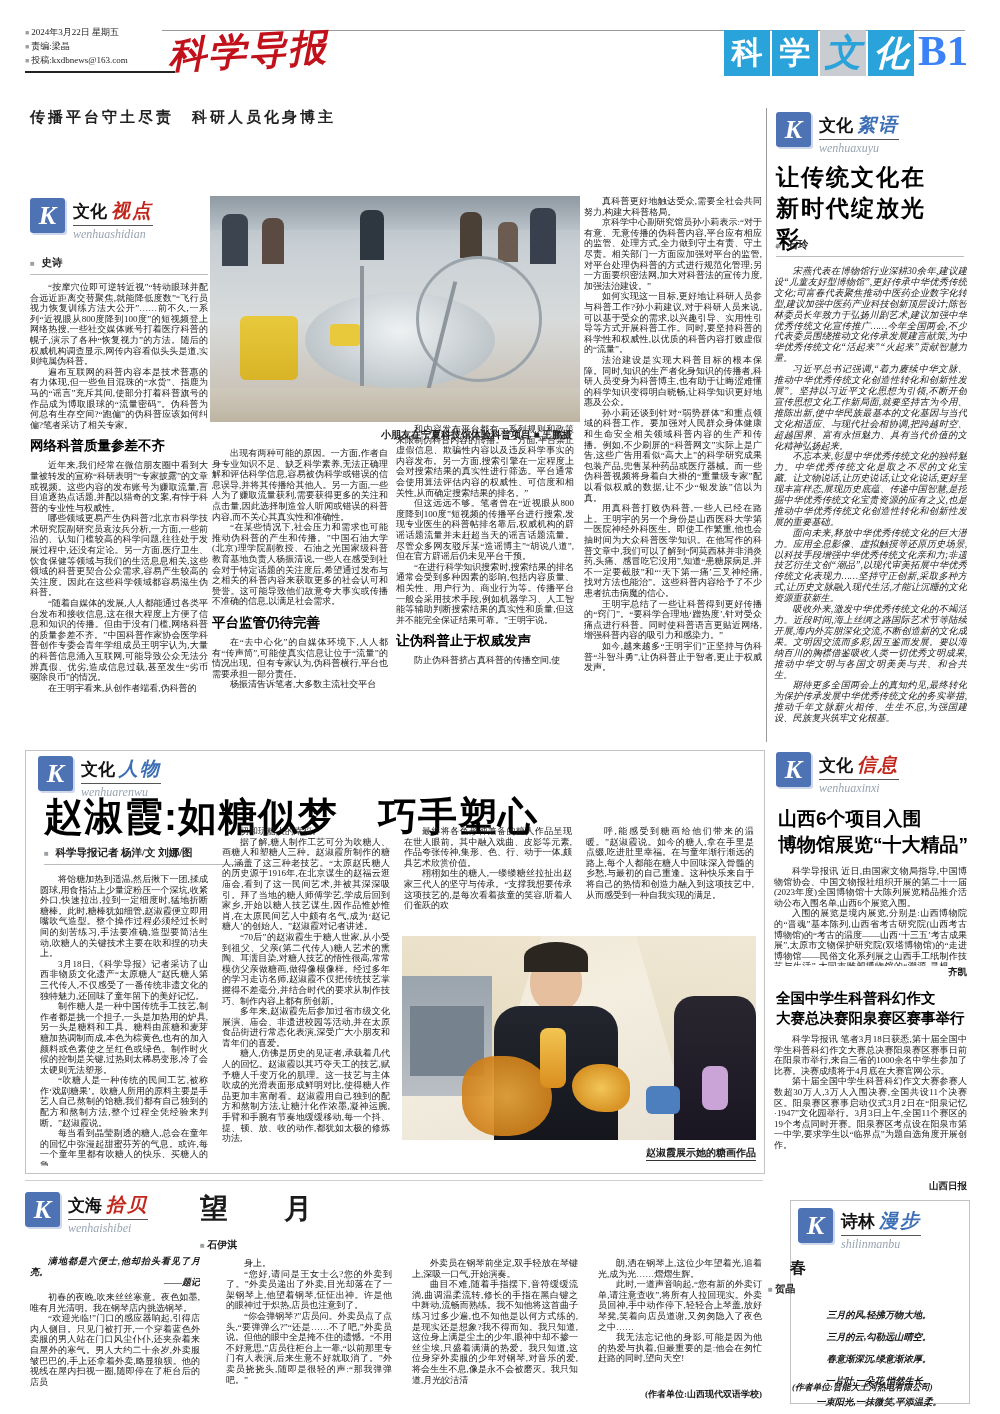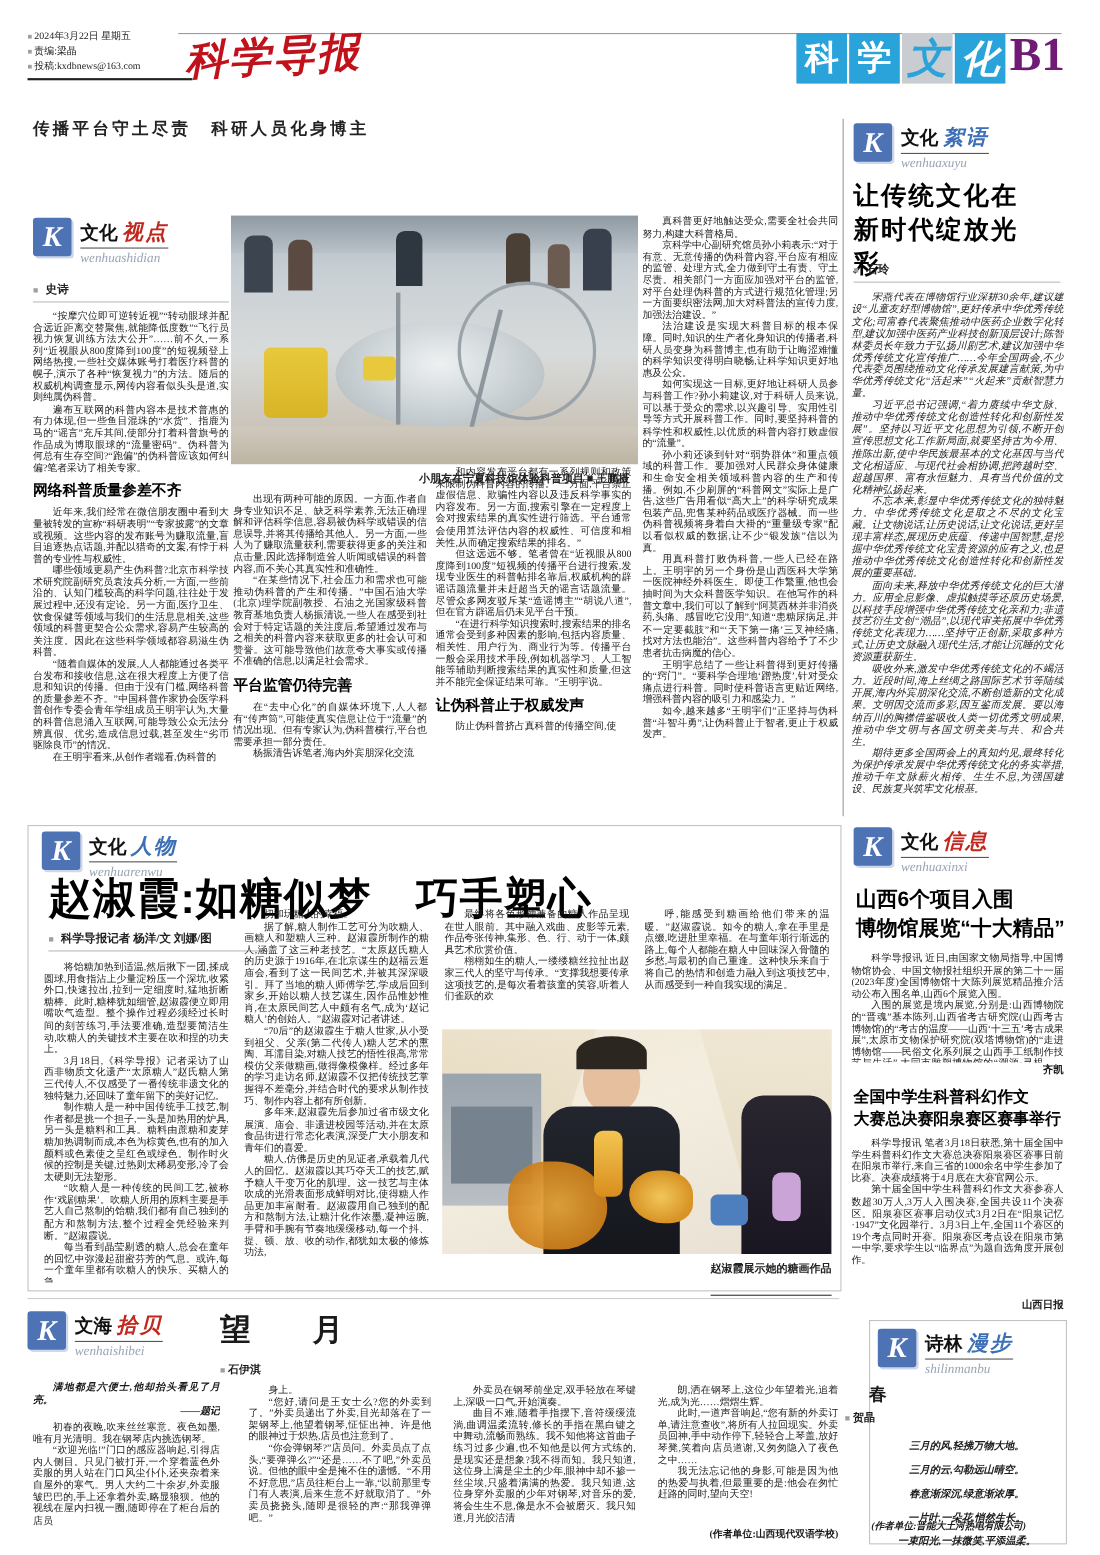--- a/index.html
+++ b/index.html
@@ -12,21 +12,21 @@
   .logo{font-size:38px;font-weight:bold;font-style:italic;color:#c1121c;
         font-family:"Liberation Serif",serif;transform:rotate(-3deg);letter-spacing:2px;}
   .rule{background:#9b9b9b;}
   .tile{width:46px;height:46px;display:flex;align-items:center;justify-content:center;
         background:#29a3da;color:#fff;font-family:"Liberation Sans",sans-serif;
         font-weight:900;font-size:31px;}
   .tile.script{background:#c9cdd1;color:#29a3da;font-family:"Liberation Serif",serif;
         font-style:italic;font-size:37px;font-weight:bold;}
   .tile.whitescript{background:#29a3da;color:#fff;font-family:"Liberation Serif",serif;
         font-style:italic;font-size:35px;font-weight:bold;}
-  .pageno{font-size:43px;font-weight:bold;font-family:"Liberation Serif",serif;color:#701a75;}
+  .pageno{font-size:43px;font-weight:bold;font-family:"Liberation Serif",serif;color:#3b82f6;}
   
   .badge{display:flex;align-items:flex-start;}
   .badge-k{width:35px;height:35px;background:#4e73b5;color:#fff;display:flex;align-items:center;
         justify-content:center;font-family:"Liberation Serif",serif;font-style:italic;
         font-weight:bold;font-size:26px;border-radius:3px;margin-right:8px;box-shadow:2px 2px 0 #cfd8ea;}
   .badge-body{display:flex;flex-direction:column;}
   .badge-title{display:flex;align-items:baseline;border-bottom:1.5px solid #555;padding-bottom:1px;}
   .badge-name{font-family:"Liberation Sans",sans-serif;font-weight:900;font-size:17px;color:#111;}
   .badge-accent{font-family:"Liberation Serif",serif;font-style:italic;font-weight:bold;
         font-size:19px;margin-left:4px;letter-spacing:2px;}
@@ -38,21 +38,21 @@
   .headline1{font-family:"Liberation Sans",sans-serif;font-size:44px;font-weight:900;
         letter-spacing:1px;color:#000;}
   .byline{font-size:10.5px;font-weight:bold;color:#222;border-bottom:1px solid #bbb;padding-bottom:4px;}
   .byline .sq{color:#9aa0a6;font-size:8px;margin-right:4px;}
   .col{overflow:hidden;text-align:justify;}
   .col p{margin:0;text-indent:2em;font-size:9px;line-height:10.6px;}
   .subhead{font-family:"Liberation Sans",sans-serif;font-weight:900;font-size:13.5px;
         color:#000;margin:7px 0 5px 0;text-indent:0;}
   .italic-col p{font-style:italic;line-height:10.9px;font-size:9.3px;}
   .caption{font-size:10px;font-weight:bold;text-align:right;color:#222;}
-  .caption-underline{border-bottom:1px solid #333;padding-bottom:18px;}
+  .caption-underline{border-bottom:1px solid #333;padding-bottom:2px;}
   .sign{text-align:right;text-indent:0 !important;font-weight:bold;}
   .headline2{font-family:"Liberation Sans",sans-serif;font-size:39px;font-weight:900;color:#000;letter-spacing:1px;}
   .box{border:1px solid #c3c3c3;}
   .title-rail{font-family:"Liberation Sans",sans-serif;font-weight:900;color:#000;}
   .center{text-align:left;}
   .poem p{text-indent:0;text-align:center;font-style:italic;font-weight:bold;font-size:9.3px;line-height:12.5px;}
   .epigraph p{font-style:italic;font-weight:bold;}
   
   .photo1{background:linear-gradient(180deg,#aeb6bd 0%,#c8cfd4 22%,#d8dbdb 55%,#cdc8bf 80%,#c2baab 100%);overflow:hidden;}
   .photo2{background:linear-gradient(160deg,#efe7d6 0%,#f4eee0 40%,#e7e0d2 100%);overflow:hidden;}
@@ -129,42 +129,42 @@
   <div class="abs caption" style="left:210px;top:428px;width:362px;">小朋友在宁夏科技馆体验科普项目 ■ 王鹏摄</div>
 
   <div class="abs col" style="left:212px;top:448px;width:176px;height:292px;">
     <div>
         <p>出现有两种可能的原因。一方面,作者自身专业知识不足、缺乏科学素养,无法正确理解和评估科学信息,容易被伪科学或错误的信息误导,并将其传播给其他人。另一方面,一些人为了赚取流量获利,需要获得更多的关注和点击量,因此选择制造耸人听闻或错误的科普内容,而不关心其真实性和准确性。</p>
         <p>“在某些情况下,社会压力和需求也可能推动伪科普的产生和传播。”中国石油大学(北京)理学院副教授、石油之光国家级科普教育基地负责人杨振清说,一些人在感受到社会对于特定话题的关注度后,希望通过发布与之相关的科普内容来获取更多的社会认可和赞誉。这可能导致他们故意夸大事实或传播不准确的信息,以满足社会需求。</p>
       </div>
     <div class="subhead">平台监管仍待完善</div>
     <div>
         <p>在“去中心化”的自媒体环境下,人人都有“传声筒”,可能使真实信息让位于“流量”的情况出现。但有专家认为,伪科普横行,平台也需要承担一部分责任。</p>
-        <p>杨振清告诉笔者,海内外宾朋深化交流</p>
+        <p>杨振清告诉笔者,大多数主流社交平台</p>
       </div>
   </div>
 
   <div class="abs col" style="left:396px;top:424px;width:178px;height:292px;">
     <div>
         <p>和内容发布平台都有一系列规则和政策来限制伪科普内容的传播。“一方面,平台禁止虚假信息、欺骗性内容以及违反科学事实的内容发布。另一方面,搜索引擎在一定程度上会对搜索结果的真实性进行筛选。平台通常会使用算法评估内容的权威性、可信度和相关性,从而确定搜索结果的排名。”</p>
         <p>但这远远不够。笔者曾在“近视眼从800度降到100度”短视频的传播平台进行搜索,发现专业医生的科普帖排名靠后,权威机构的辟谣话题流量并未赶超当天的谣言话题流量。尽管众多网友驳斥某“造谣博主”“胡说八道”,但在官方辟谣后仍未见平台干预。</p>
         <p>“在进行科学知识搜索时,搜索结果的排名通常会受到多种因素的影响,包括内容质量、相关性、用户行为、商业行为等。传播平台一般会采用技术手段,例如机器学习、人工智能等辅助判断搜索结果的真实性和质量,但这并不能完全保证结果可靠。”王明宇说。</p>
       </div>
     <div class="subhead">让伪科普止于权威发声</div>
     <div>
         <p>防止伪科普挤占真科普的传播空间,使</p>
       </div>
   </div>
 
   <div class="abs col" style="left:584px;top:196px;width:178px;height:546px;">
     <div>
         <p>真科普更好地触达受众,需要全社会共同努力,构建大科普格局。</p>
         <p>京科学中心副研究馆员孙小莉表示:“对于有意、无意传播的伪科普内容,平台应有相应的监管、处理方式,全力做到守土有责、守土尽责。相关部门一方面应加强对平台的监管,对平台处理伪科普的方式进行规范化管理;另一方面要织密法网,加大对科普法的宣传力度,加强法治建设。”</p>
+        <p>如何实现这一目标,更好地让科研人员参与科普工作?孙小莉建议,对于科研人员来说,可以基于受众的需求,以兴趣引导、实用性引导等方式开展科普工作。同时,要坚持科普的科学性和权威性,以优质的科普内容打败虚假的“流量”。</p>
         <p>法治建设是实现大科普目标的根本保障。同时,知识的生产者化身知识的传播者,科研人员变身为科普博主,也有助于让晦涩难懂的科学知识变得明白晓畅,让科学知识更好地惠及公众。</p>
-        <p>如何实现这一目标,更好地让科研人员参与科普工作?孙小莉建议,对于科研人员来说,可以基于受众的需求,以兴趣引导、实用性引导等方式开展科普工作。同时,要坚持科普的科学性和权威性,以优质的科普内容打败虚假的“流量”。</p>
         <p>孙小莉还谈到针对“弱势群体”和重点领域的科普工作。要加强对人民群众身体健康和生命安全相关领域科普内容的生产和传播。例如,不少刷屏的“科普网文”实际上是广告,这些广告用看似“高大上”的科学研究成果包装产品,兜售某种药品或医疗器械。而一些伪科普视频将身着白大褂的“重量级专家”配以看似权威的数据,让不少“银发族”信以为真。</p>
         <p>用真科普打败伪科普,一些人已经在路上。王明宇的另一个身份是山西医科大学第一医院神经外科医生。即使工作繁重,他也会抽时间为大众科普医学知识。在他写作的科普文章中,我们可以了解到“阿莫西林并非消炎药,头痛、感冒吃它没用”,知道“患糖尿病足,并不一定要截肢”和“‘天下第一痛’三叉神经痛,找对方法也能治”。这些科普内容给予了不少患者抗击病魔的信心。</p>
         <p>王明宇总结了一些让科普得到更好传播的“窍门”。“要科学合理地‘蹭热度’,针对受众痛点进行科普。同时使科普语言更贴近网络,增强科普内容的吸引力和感染力。”</p>
         <p>如今,越来越多“王明宇们”正坚持与伪科普“斗智斗勇”,让伪科普止于智者,更止于权威发声。</p>
       </div>
   </div>
 
   <div class="abs rule" style="left:766px;top:108px;width:1px;height:634px;"></div>
 
   <div class="abs badge" style="left:776px;top:112px;">

